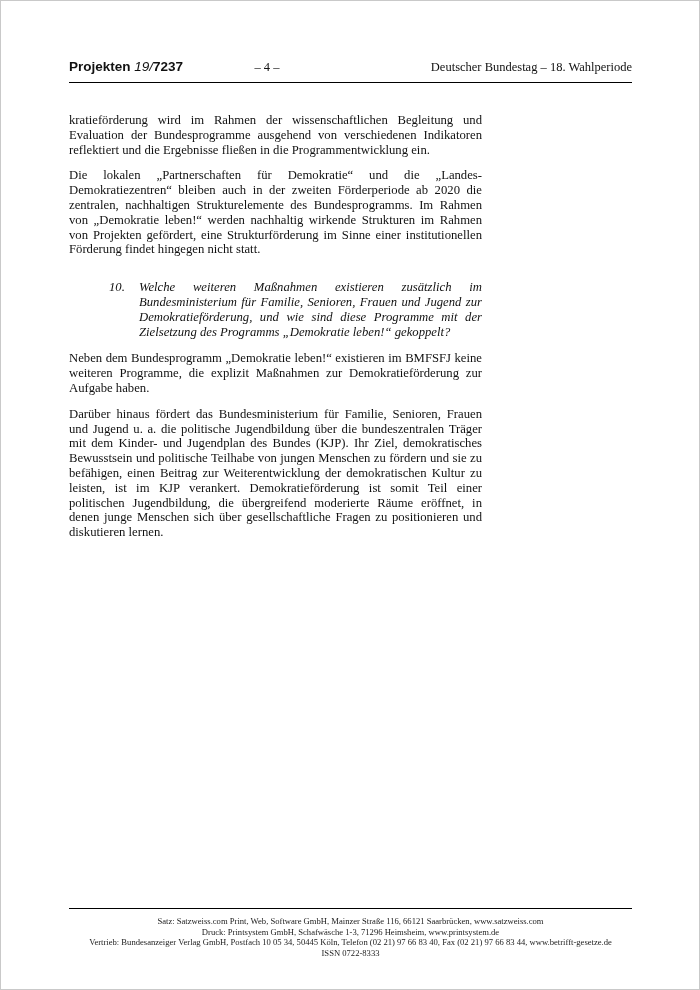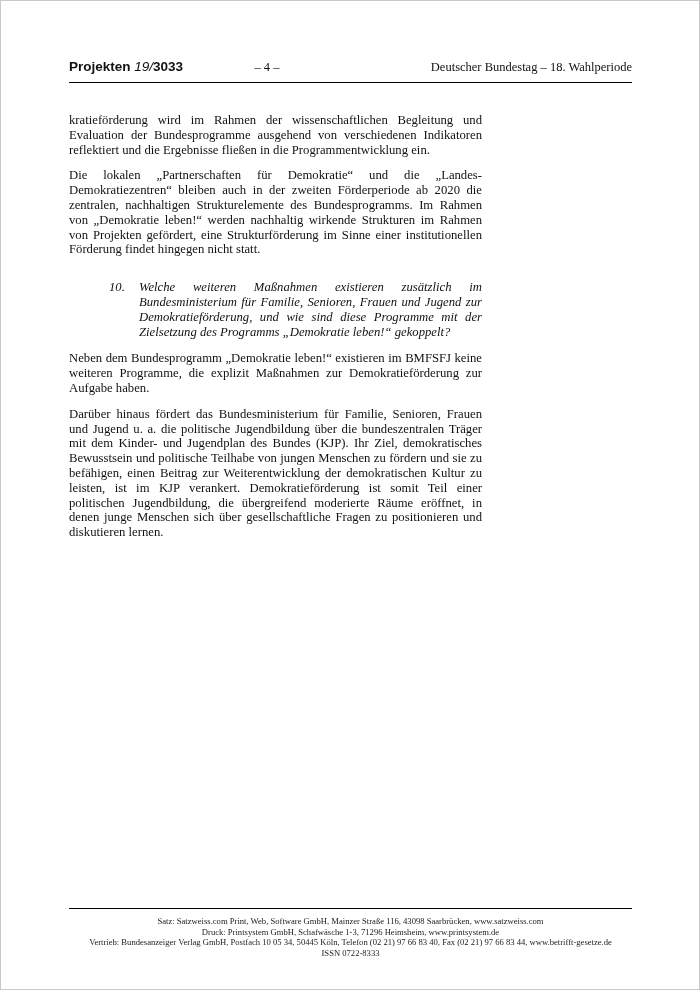--- a/index.html
+++ b/index.html
@@ -91,40 +91,40 @@
     color: #222;
   }
 </style>
 </head>
 <body>
 
 <div class="page">
 
   <div class="header">
     <div class="header-row">
-      <span class="header-left"><span>Projekten</span>&nbsp;<span class="docnum-prefix">19/</span><span>3033</span></span>
+      <span class="header-left"><span>Projekten</span>&nbsp;<span class="docnum-prefix">19/</span><span>7237</span></span>
       <span class="header-center">– 4 –</span>
       <span class="header-right">Deutscher Bundestag – 18. Wahlperiode</span>
     </div>
     <div class="header-rule"></div>
   </div>
 
   <div class="content">
     <p>kratieförderung wird im Rahmen der wissenschaftlichen Begleitung und Evaluation der Bundesprogramme ausgehend von verschiedenen Indikatoren reflektiert und die Ergebnisse fließen in die Programmentwicklung ein.</p>
     <p>Die lokalen „Partnerschaften für Demokratie“ und die „Landes-Demokratiezentren“ bleiben auch in der zweiten Förderperiode ab 2020 die zentralen, nachhaltigen Strukturelemente des Bundesprogramms. Im Rahmen von „Demokratie leben!“ werden nachhaltig wirkende Strukturen im Rahmen von Projekten gefördert, eine Strukturförderung im Sinne einer institutionellen Förderung findet hingegen nicht statt.</p>
 
     <div class="question">
       <span class="q-num">10.</span>
       <span class="q-text">Welche weiteren Maßnahmen existieren zusätzlich im Bundesministerium für Familie, Senioren, Frauen und Jugend zur Demokratieförderung, und wie sind diese Programme mit der Zielsetzung des Programms „Demokratie leben!“ gekoppelt?</span>
     </div>
 
     <p>Neben dem Bundesprogramm „Demokratie leben!“ existieren im BMFSFJ keine weiteren Programme, die explizit Maßnahmen zur Demokratieförderung zur Aufgabe haben.</p>
     <p>Darüber hinaus fördert das Bundesministerium für Familie, Senioren, Frauen und Jugend u. a. die politische Jugendbildung über die bundeszentralen Träger mit dem Kinder- und Jugendplan des Bundes (KJP). Ihr Ziel, demokratisches Bewusstsein und politische Teilhabe von jungen Menschen zu fördern und sie zu befähigen, einen Beitrag zur Weiterentwicklung der demokratischen Kultur zu leisten, ist im KJP verankert. Demokratieförderung ist somit Teil einer politischen Jugendbildung, die übergreifend moderierte Räume eröffnet, in denen junge Menschen sich über gesellschaftliche Fragen zu positionieren und diskutieren lernen.</p>
   </div>
 
   <div class="footer">
-    <div>Satz: Satzweiss.com Print, Web, Software GmbH, Mainzer Straße 116, 43098 Saarbrücken, www.satzweiss.com</div>
+    <div>Satz: Satzweiss.com Print, Web, Software GmbH, Mainzer Straße 116, 66121 Saarbrücken, www.satzweiss.com</div>
     <div>Druck: Printsystem GmbH, Schafwäsche 1-3, 71296 Heimsheim, www.printsystem.de</div>
     <div>Vertrieb: Bundesanzeiger Verlag GmbH, Postfach 10 05 34, 50445 Köln, Telefon (02 21) 97 66 83 40, Fax (02 21) 97 66 83 44, www.betrifft-gesetze.de</div>
     <div>ISSN 0722-8333</div>
   </div>
 
 </div>
 
 </body></html>

